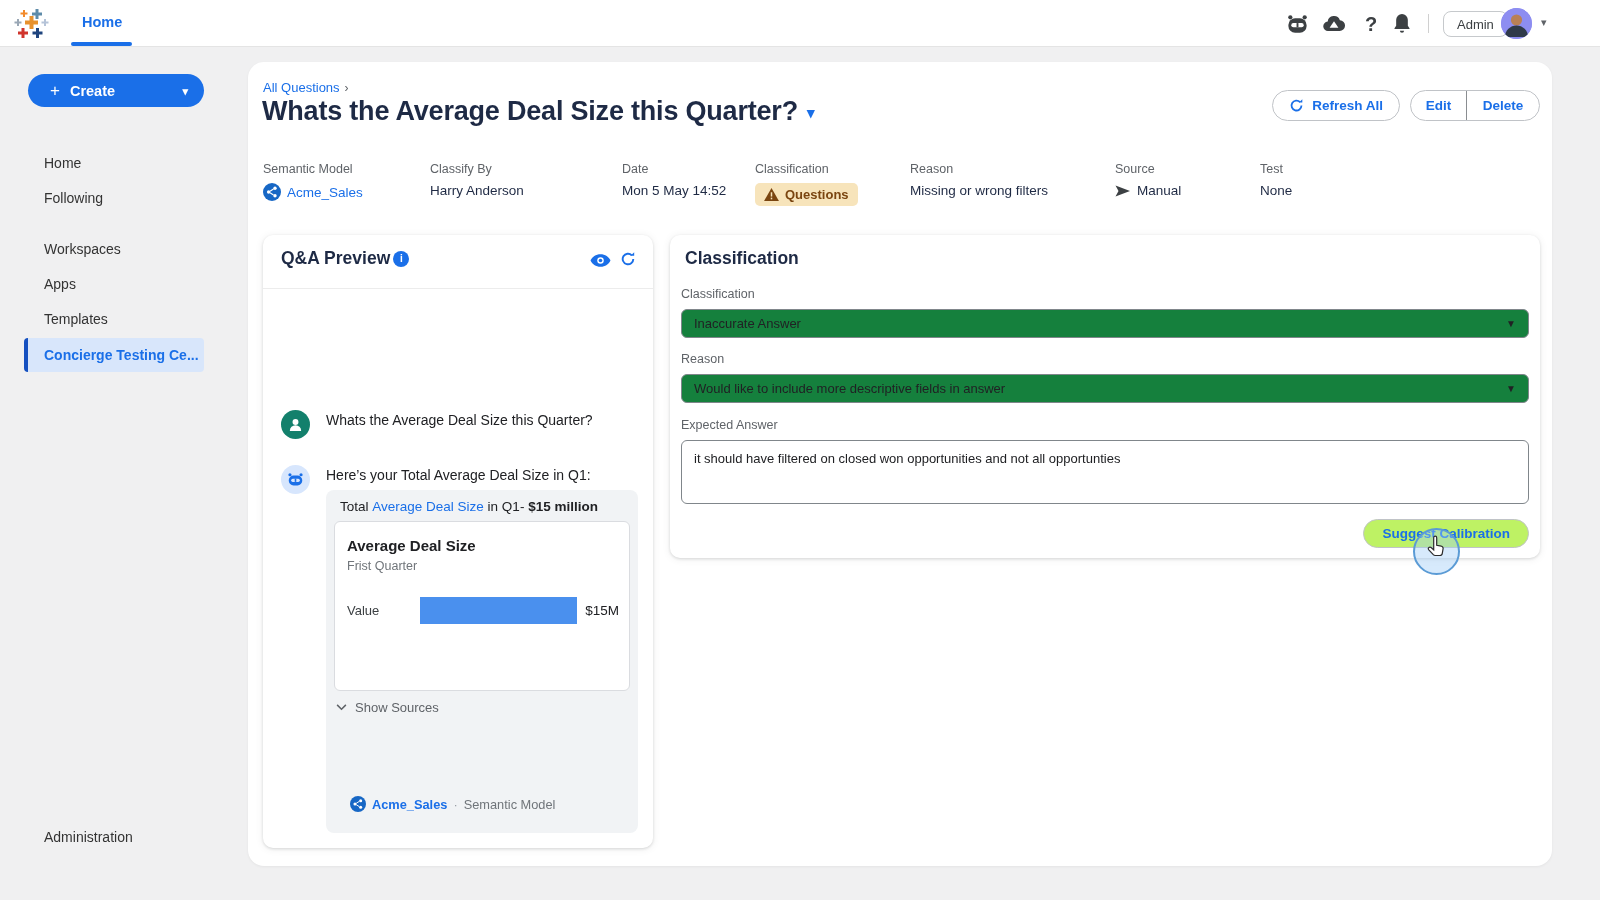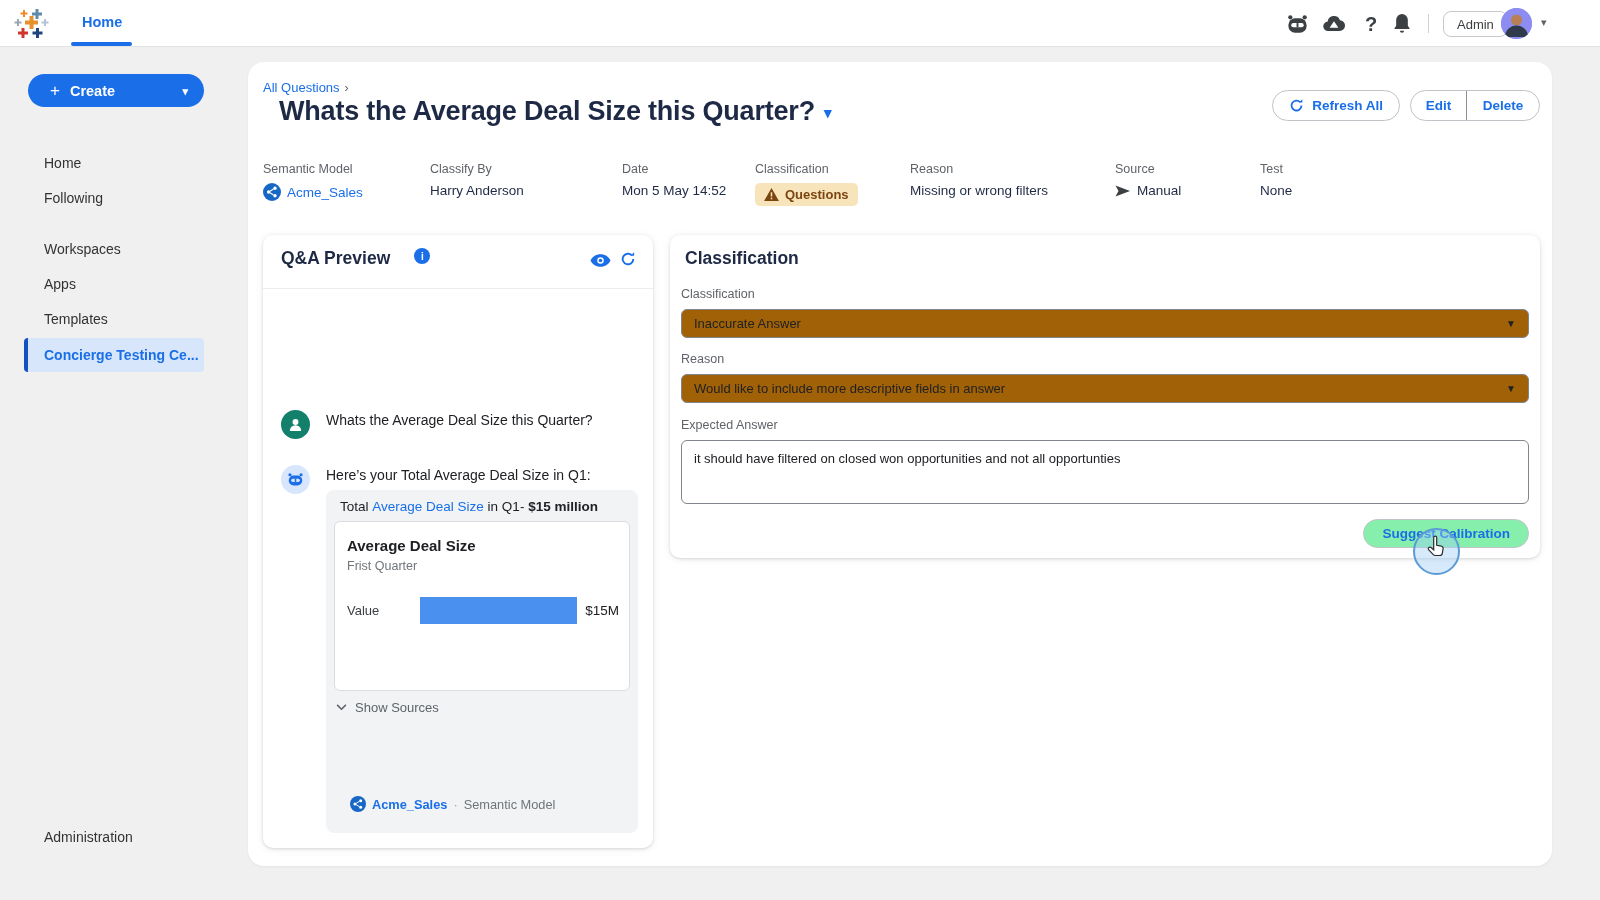--- a/index.html
+++ b/index.html
@@ -26,32 +26,32 @@
   
   .create-btn { position:absolute; left:28px; top:74px; width:176px; height:33px; background:#1a6fe8; border:none; border-radius:17px; color:#fff; font-size:14.5px; font-weight:700; display:flex; align-items:center; padding-left:22px; cursor:pointer; font-family:inherit; }
   .create-caret { position:absolute; right:16px; top:11px; font-size:11px; color:#fff; }
   .nav-item { position:absolute; left:24px; width:180px; height:34px; display:flex; align-items:center; padding-left:20px; font-size:14px; color:#333; cursor:pointer; border-radius:4px; }
   .nav-item.active { background:#d8e6fb; color:#1a6fe8; font-weight:700; border-left:4px solid #1550c0; padding-left:16px; }
 
   
   .main-card { position:absolute; left:248px; top:62px; width:1304px; height:804px; background:#fff; border-radius:16px; box-shadow:0 1px 3px rgba(0,0,0,.05); }
   .breadcrumb { position:absolute; left:15px; top:18px; font-size:13px; color:#1a6fe8; }
   .breadcrumb .chev { color:#5f6368; margin-left:5px; font-size:12px; }
-  .page-title { position:absolute; left:31px; top:34px; font-size:27px; font-weight:600; color:#1e2a45; letter-spacing:-.2px; }
+  .page-title { position:absolute; left:14px; top:34px; font-size:27px; font-weight:600; color:#1e2a45; letter-spacing:-.2px; }
   .title-caret { color:#1a6fe8; font-size:15px; margin-left:9px; vertical-align:middle; }
   .pill-btn { position:absolute; top:28px; height:31px; border:1px solid #c0c3c7; border-radius:16px; background:#fff; display:flex; align-items:center; font-size:13.5px; font-weight:700; color:#1a6fe8; cursor:pointer; font-family:inherit; }
   .meta-label { font-size:12.5px; color:#5f6368; }
   .meta-value { font-size:13.5px; color:#1f2a44; font-weight:500; margin-top:7px; display:flex; align-items:center; gap:6px; }
   .meta-col { position:absolute; top:100px; }
   .badge-warn { display:inline-flex; align-items:center; gap:6px; background:#f7e4bb; color:#7a4510; font-size:13px; font-weight:600; padding:4px 9px; border-radius:5px; }
   .link-blue { color:#1a6fe8; font-weight:500; cursor:pointer; }
 
   
   .qa-card { position:absolute; left:15px; top:173px; width:390px; height:613px; background:#fff; border-radius:10px; box-shadow:0 1px 3px rgba(60,64,67,.18), 0 1px 8px rgba(60,64,67,.08); }
-  .qa-title { position:absolute; left:18px; top:13px; font-size:17.5px; font-weight:600; color:#1e2a45; display:flex; gap:24px; }
+  .qa-title { position:absolute; left:18px; top:13px; font-size:17.5px; font-weight:600; color:#1e2a45; display:flex; align-items:center; gap:3px; }
   .info-dot { width:16px; height:16px; border-radius:50%; background:#1a6fe8; color:#fff; font-size:10px; font-weight:700; display:inline-flex; align-items:center; justify-content:center; font-style:normal; }
   .qa-divider { position:absolute; left:0; top:53px; width:100%; border-top:1px solid #ececec; }
   .chat-avatar { position:absolute; width:29px; height:29px; border-radius:50%; display:flex; align-items:center; justify-content:center; }
   .chat-text { position:absolute; left:63px; width:305px; font-size:14px; color:#202124; }
   .answer-panel { position:absolute; left:63px; top:255px; width:312px; height:343px; background:#f1f3f5; border-radius:8px; }
   .total-line { position:absolute; left:14px; top:9px; font-size:13.5px; color:#202124; }
   .chart-card { position:absolute; left:8px; top:31px; width:296px; height:170px; background:#fff; border:1px solid #dadce0; border-radius:6px; }
   .chart-title { position:absolute; left:12px; top:15px; font-size:15px; font-weight:700; color:#202124; }
   .chart-subtitle { position:absolute; left:12px; top:37px; font-size:12.5px; color:#70757a; }
   .bar-row { position:absolute; left:12px; width:272px; height:28px; display:flex; align-items:center; }
@@ -61,24 +61,24 @@
   .show-sources { position:absolute; left:10px; top:210px; display:flex; align-items:center; gap:8px; font-size:13px; color:#5f6368; cursor:pointer; }
   .sources-text { position:absolute; left:24px; top:231px; width:280px; font-size:12.8px; line-height:1.33; color:#3c4043; }
   .source-row { position:absolute; left:24px; top:306px; display:flex; align-items:center; gap:6px; font-size:12.8px; }
   .source-row .sep { color:#9aa0a6; }
   .source-row .stype { color:#70757a; }
 
   
   .class-panel { position:absolute; left:422px; top:173px; width:870px; height:323px; background:#fff; border-radius:10px; box-shadow:0 1px 3px rgba(60,64,67,.18), 0 1px 8px rgba(60,64,67,.08); }
   .panel-title { position:absolute; left:15px; top:13px; font-size:17.5px; font-weight:600; color:#1e2a45; }
   .field-label { position:absolute; left:11px; font-size:12.5px; color:#5f6368; }
-  .select-box { position:absolute; left:11px; width:848px; height:29px; border:1px solid #80868b; border-radius:6px; background:#a16207; font-size:13px; color:#202124; display:flex; align-items:center; padding:0 12px; cursor:pointer; }
+  .select-box { position:absolute; left:11px; width:848px; height:29px; border:1px solid #80868b; border-radius:6px; background:#15803d; font-size:13px; color:#202124; display:flex; align-items:center; padding:0 12px; cursor:pointer; }
   .select-caret { position:absolute; right:12px; font-size:10px; color:#202124; }
   .textarea-box { position:absolute; left:11px; top:205px; width:848px; height:64px; border:1px solid #80868b; border-radius:6px; background:#fff; font-size:13px; color:#202124; padding:10px 12px; resize:none; font-family:inherit; }
-  .suggest-btn { position:absolute; right:11px; top:284px; height:29px; padding:0 18px; border:1px solid #c0c3c7; border-radius:15px; background:#86efac; font-size:13.5px; font-weight:700; color:#1a6fe8; cursor:pointer; font-family:inherit; }
+  .suggest-btn { position:absolute; right:11px; top:284px; height:29px; padding:0 18px; border:1px solid #c0c3c7; border-radius:15px; background:#bef264; font-size:13.5px; font-weight:700; color:#1a6fe8; cursor:pointer; font-family:inherit; }
 
   
   .click-circle { position:absolute; left:1413px; top:528px; width:47px; height:47px; border-radius:50%; background:rgba(160,205,248,.42); border:2px solid #5b9bd5; z-index:9; }
   .click-circle svg { position:absolute; left:12px; top:4px; }
 </style>
 </head>
 <body>
 
 <div class="topbar">
   <div class="abs" style="left:14px; top:7px;">

